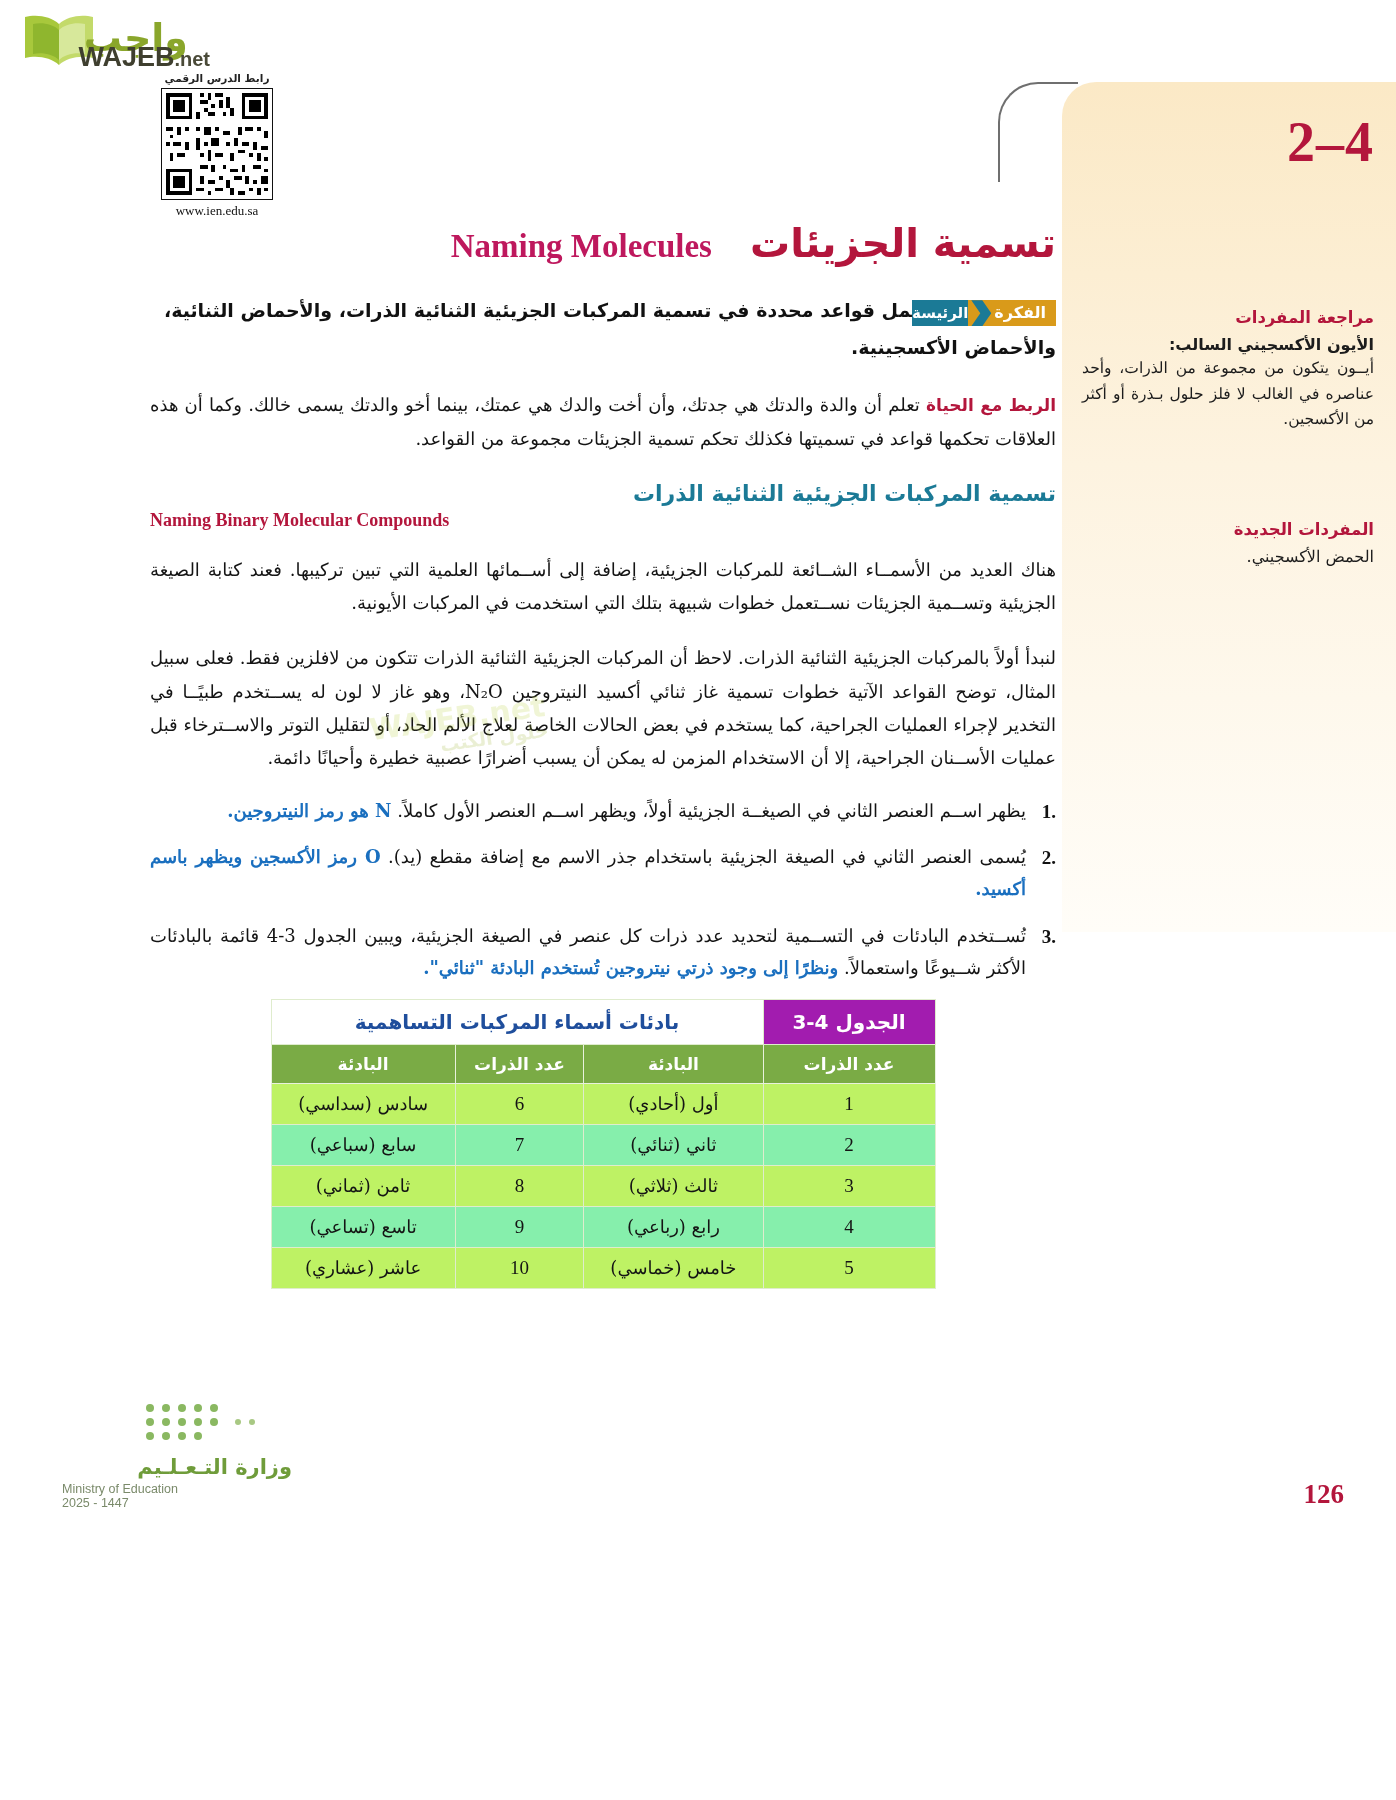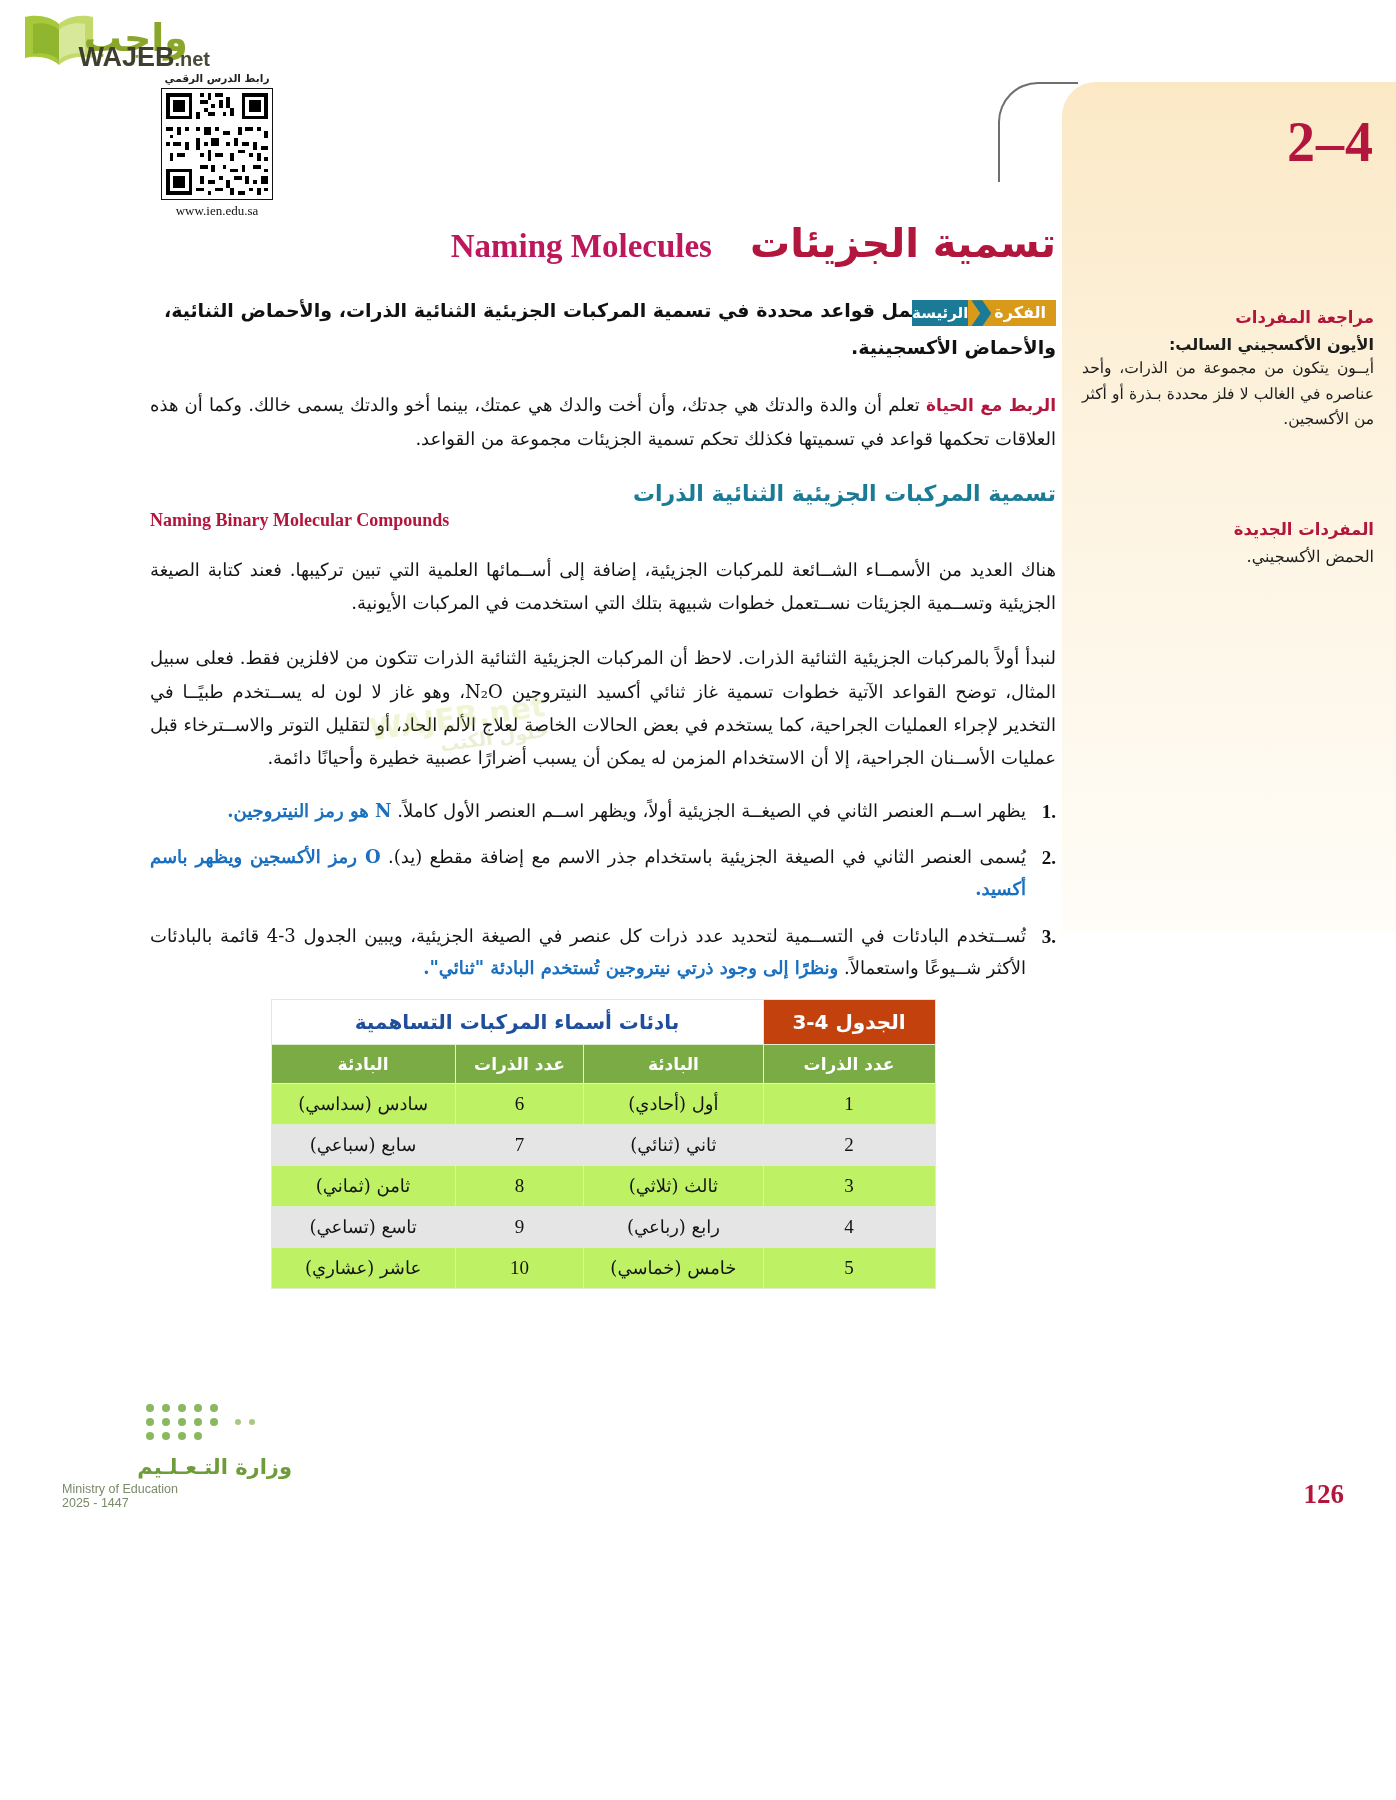--- a/index.html
+++ b/index.html
@@ -153,39 +153,39 @@
   }
   .blue-serif { color: #1a6fbf; font-family: "DejaVu Serif", serif; font-weight: 700; }
 
   
   .tbl-wrap { margin-top: 14px; width: 665px; margin-right: auto; margin-left: auto; }
   table.prefix {
     width: 665px; border-collapse: collapse; background: #fff;
     border: 1px solid #cfe0b8;
   }
   table.prefix .cap-num {
-    background: #c2410c; color: #fff; font-family: "DejaVu Sans", sans-serif;
+    background: #a21caf; color: #fff; font-family: "DejaVu Sans", sans-serif;
     font-weight: 700; font-size: 20px; text-align: center; padding: 10px 6px; width: 172px;
   }
   table.prefix .cap-title {
     background: #fff; color: #1f4e9c; font-family: "DejaVu Sans", sans-serif;
     font-weight: 700; font-size: 20px; text-align: center; padding: 10px 6px;
   }
   table.prefix th.hd {
     background: #7aab45; color: #fff; font-family: "DejaVu Sans", sans-serif;
     font-weight: 700; font-size: 17px; padding: 9px 4px; text-align: center;
     border: 1px solid #e8f1dd;
   }
   table.prefix td {
     font-family: "DejaVu Serif", serif; font-size: 18px; color: #141414;
     text-align: center; padding: 9px 6px; border: 1px solid #dfeccd;
   }
   table.prefix td.numcell { font-family: "Liberation Serif", serif; font-size:19px; }
   table.prefix tr.odd td { background: #bef264; }
-  table.prefix tr.even td { background: #e5e5e5; }
+  table.prefix tr.even td { background: #86efac; }
 
   
   .moe { position: absolute; left: 62px; bottom: 290px; width: 230px; }
   .moe-dots { width: 150px; height: 46px; position: relative; }
   .moe-ar {
     font-family: "DejaVu Sans", sans-serif; font-weight: 700; font-size: 21px;
     color: #6f9c3a; margin-top: 6px; letter-spacing: 1px;
   }
   .moe-en {
     font-family: "Liberation Sans", sans-serif; font-size: 12.5px; color: #7a8a6a;
@@ -317,21 +317,21 @@
   <div class="sidebar-notch"></div>
   <div class="sidebar">
     <div class="lesson-num">2–4</div>
   </div>
   <div class="sidebar-curve"></div>
 
 
   <div class="sec-review">
     <div class="side-h">مراجعة المفردات</div>
     <div class="term-name">الأيون الأكسجيني السالب:</div>
-    <div class="term-def">أيــون يتكون من مجموعة من الذرات، وأحد عناصره في الغالب لا فلز محددة بـذرة أو أكثر من الأكسجين.</div>
+    <div class="term-def">أيــون يتكون من مجموعة من الذرات، وأحد عناصره في الغالب لا فلز حلول بـذرة أو أكثر من الأكسجين.</div>
   </div>
 
   <div class="sec-newterms">
     <div class="side-h">المفردات الجديدة</div>
     <div class="newterm">الحمض الأكسجيني.</div>
   </div>
 
   <div class="content">
 
     <div class="title-row">

